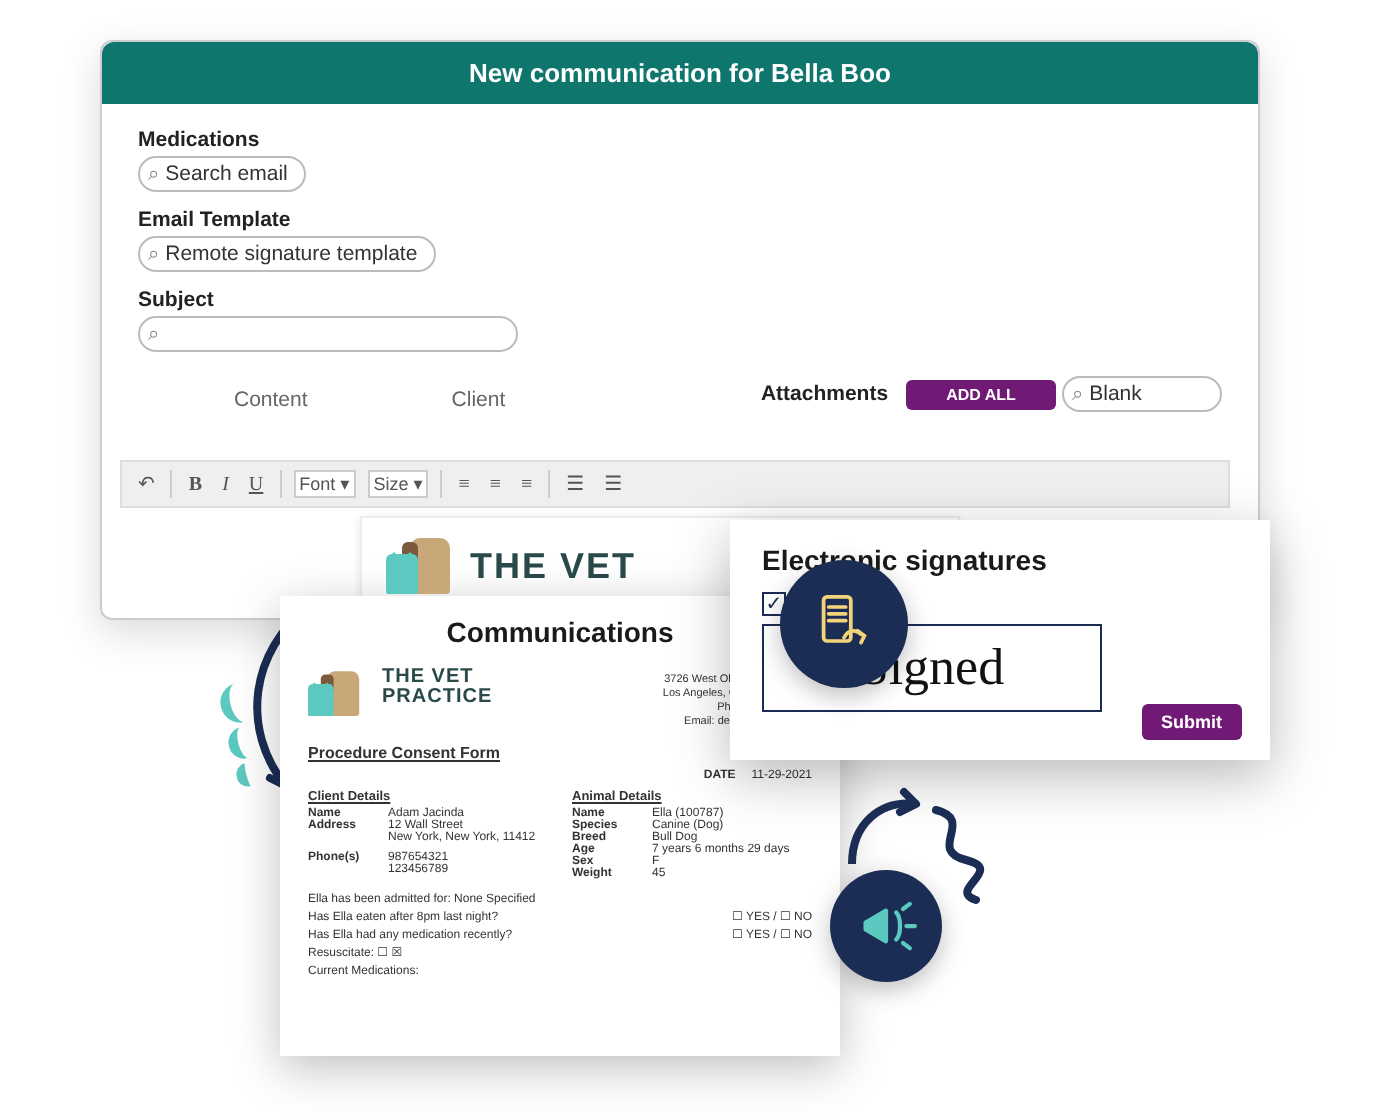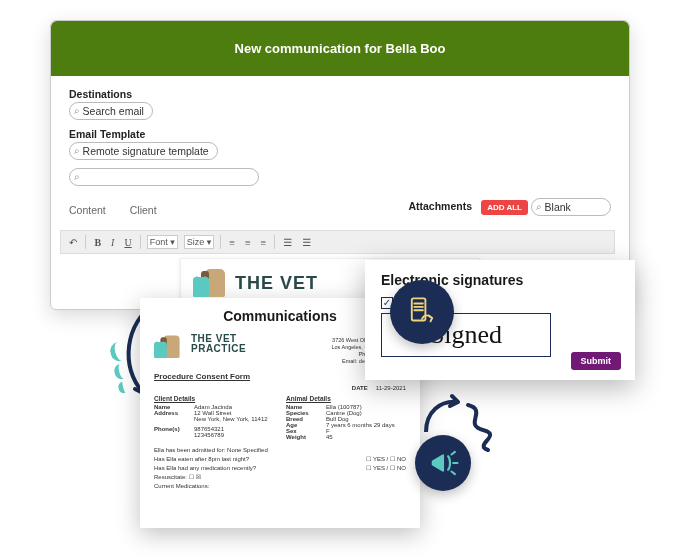--- a/index.html
+++ b/index.html
@@ -4,38 +4,38 @@
 <style>
   * { box-sizing: border-box; margin: 0; padding: 0; }
   body { width: 700px; height: 560px; font-family: Arial, Helvetica, sans-serif; background: #fff; position: relative; overflow: hidden; }
   
   .window {
     position: absolute; left: 50px; top: 20px; width: 580px; height: 290px;
     background: #fff; border: 1px solid #ccc; border-radius: 6px;
     box-shadow: 0 6px 20px rgba(0,0,0,0.15);
   }
   .window-header {
-    background: #4d7c0f; color: #fff; font-size: 13px; font-weight: 600;
-    text-align: center; padding: 20px 0; border-radius: 6px 6px 0 0;
+    background: #0f766e; color: #fff; font-size: 13px; font-weight: 600;
+    text-align: center; padding: 8px 0; border-radius: 6px 6px 0 0;
   }
   .window-body { padding: 12px 18px; font-size: 11px; color: #333; }
   .row { display: flex; align-items: flex-end; margin-bottom: 8px; justify-content: space-between; }
   .field { display: inline-block; }
   .field-label { font-weight: 600; color: #222; font-size: 10.5px; margin-bottom: 2px; display: block; }
   .control {
     display: inline-flex; align-items: center; border: 1px solid #bbb;
     border-radius: 10px; padding: 1px 8px 1px 4px; background: #fff;
     font-size: 10.5px; height: 18px; min-width: 80px;
   }
   .control .mag { color: #888; margin-right: 3px; font-size: 10px; }
   .tabs { display: flex; gap: 24px; margin-top: 10px; font-size: 10.5px; }
-  .tab { color: #666; cursor: pointer; }
+  .tab { color: #666; cursor: pointer; margin-left: 48px; }
   .btn-addall {
-    background: #ef4444; color: #fff; font-size: 8px; font-weight: 700;
-    border: none; border-radius: 3px; padding: 3px 6px; margin-left: 6px;
+    background: #701a75; color: #fff; font-size: 8px; font-weight: 700;
+    border: none; border-radius: 3px; padding: 3px 20px; margin-left: 6px;
   }
   .toolbar {
     position: absolute; left: 60px; top: 230px; width: 555px; height: 24px;
     background: #efefef; border: 1px solid #ddd; display: flex; align-items: center;
     padding: 0 6px; gap: 6px; font-size: 10px; color: #555;
   }
   .tb-sep { width: 1px; height: 14px; background: #ccc; }
   .tb-btn { padding: 0 2px; font-family: Georgia, serif; }
   .tb-select { border: 1px solid #ccc; font-size: 9px; padding: 1px 2px; background:#fff; }
   
@@ -125,38 +125,39 @@
   .squiggle { position: absolute; left: 458px; top: 400px; }
 </style>
 </head>
 <body>
 
 <div class="window">
   <div class="window-header">New communication for Bella Boo</div>
   <div class="window-body">
     <div class="row">
       <div class="field">
-        <span class="field-label">Destinations</span>
+        <span class="field-label">Medications</span>
         <div class="control">
             <span class="mag">⌕</span>
             <span>Search email</span>
           </div>
       </div>
     </div>
     <div class="row">
       <div class="field">
         <span class="field-label">Email Template</span>
         <div class="control">
             <span class="mag">⌕</span>
             <span>Remote signature template</span>
           </div>
       </div>
     </div>
     <div class="row">
       <div class="field">
+        <span class="field-label">Subject</span>
         <div class="control" style="min-width:190px">
             <span class="mag">⌕</span>
           </div>
       </div>
     </div>
     <div class="row">
       <div class="tabs">
         <span class="tab">Content</span>
         <span class="tab">Client</span>
       </div>

